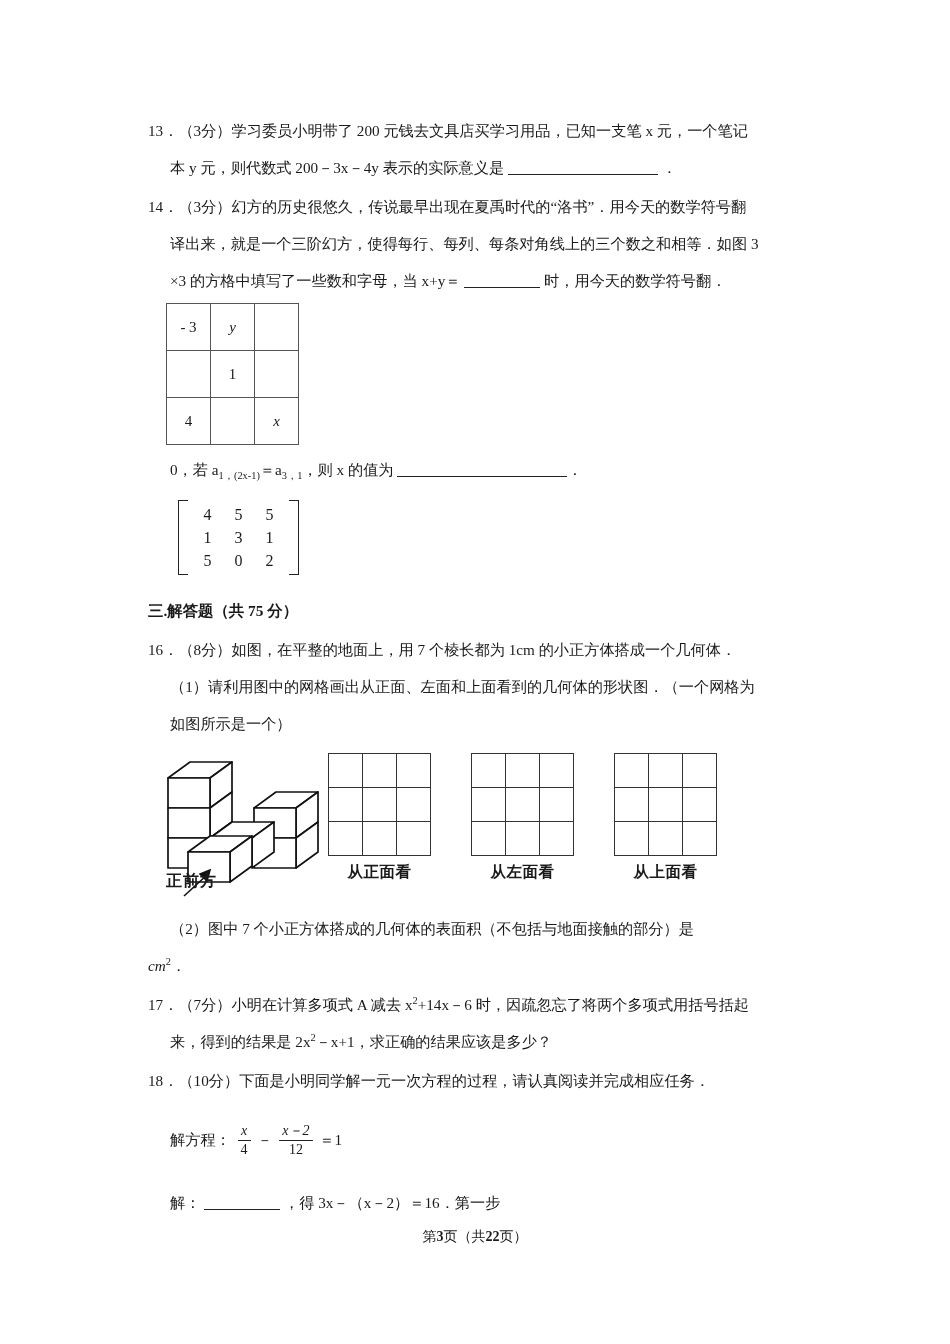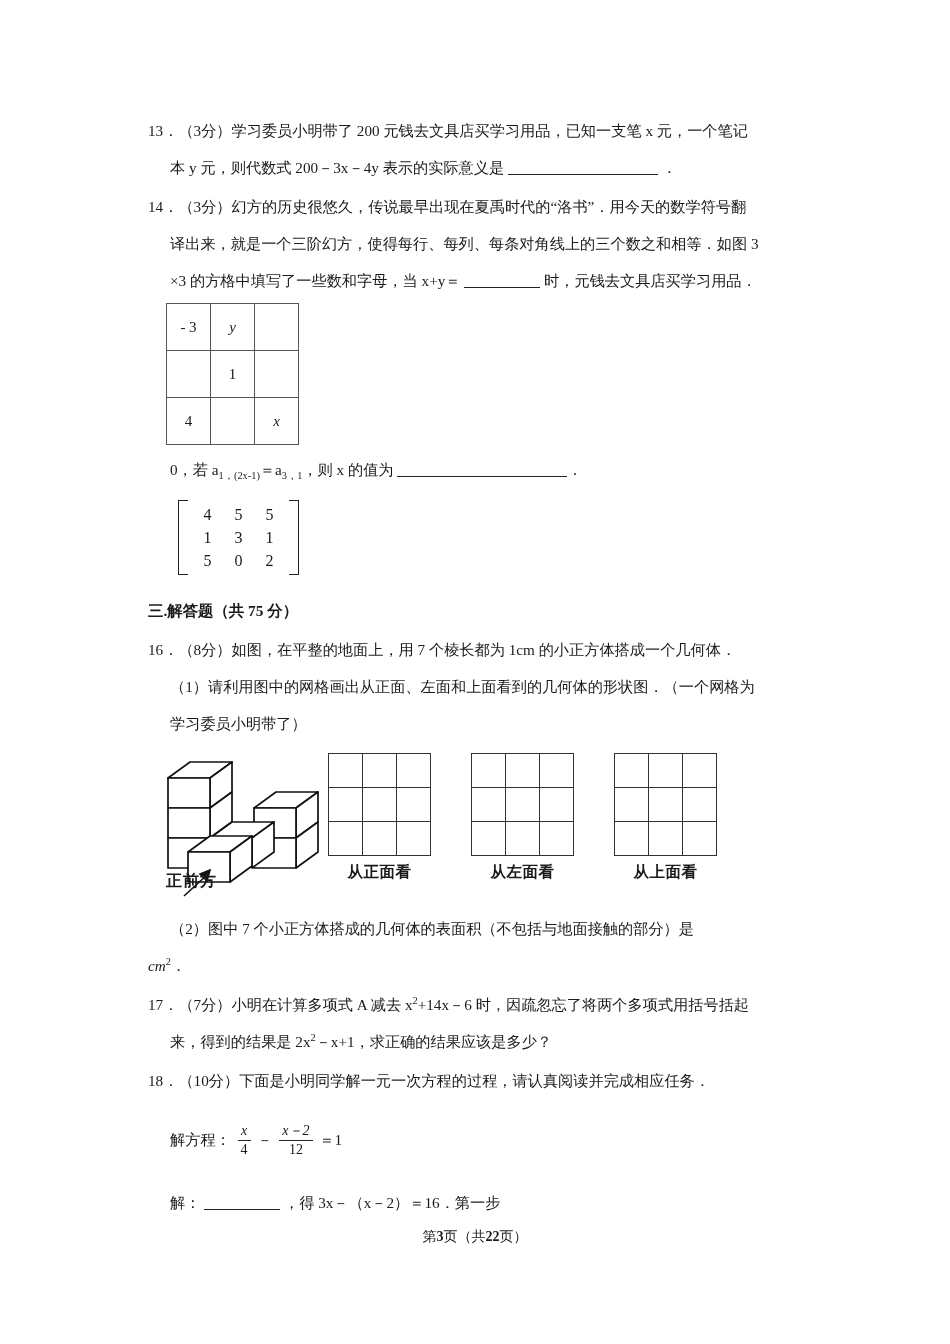--- a/index.html
+++ b/index.html
@@ -222,21 +222,21 @@
       </span>
     </div>
 
     
     <div class="q">
       <span class="q-line">14．（3分）幻方的历史很悠久，传说最早出现在夏禹时代的“洛书”．用今天的数学符号翻</span>
       <span class="q-line indent1">译出来，就是一个三阶幻方，使得每行、每列、每条对角线上的三个数之和相等．如图 3</span>
       <span class="q-line indent1">
         <span>×3 的方格中填写了一些数和字母，当 x+y＝</span>
         <span class="blank-s"></span>
-        <span>时，元钱去文具店买学习用品．</span>
+        <span>时，用今天的数学符号翻．</span>
       </span>
     </div>
 
     <div class="magic-wrap">
       <table class="magic">
         <tbody>
             <tr>
           <td class="num">- 3</td>
           <td>y</td>
           <td></td>
@@ -285,21 +285,21 @@
         </table>
     </div>
 
     
     <div class="section-head">三.解答题（共 75 分）</div>
 
     
     <div class="q">
       <span class="q-line">16．（8分）如图，在平整的地面上，用 7 个棱长都为 1cm 的小正方体搭成一个几何体．</span>
       <span class="q-line indent1">（1）请利用图中的网格画出从正面、左面和上面看到的几何体的形状图．（一个网格为</span>
-      <span class="q-line indent1">学习委员小明带了）</span>
+      <span class="q-line indent1">如图所示是一个）</span>
     </div>
 
     <div class="fig16">
 
       <div class="cube-fig">
         <svg width="185" height="150" viewBox="0 0 185 150">
           <g fill="#ffffff" stroke="#111111" stroke-width="1.7" stroke-linejoin="round">
 
             <polygon points="8,30 50,30 72,14 30,14"></polygon>
             <polygon points="50,30 72,14 72,44 50,60"></polygon>

